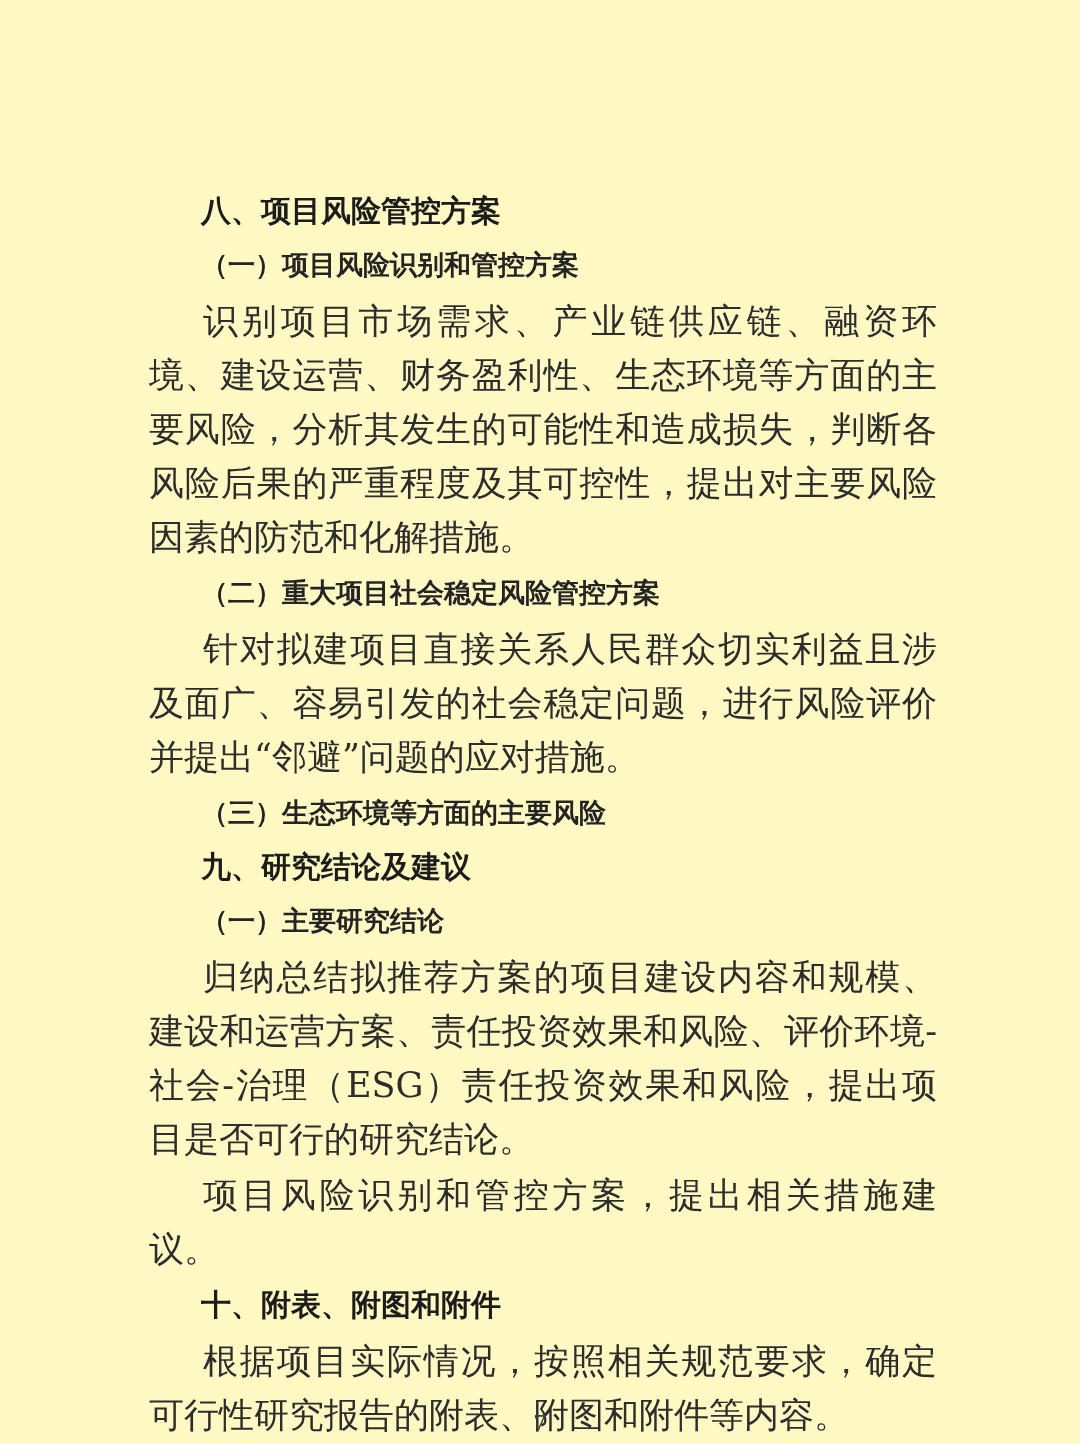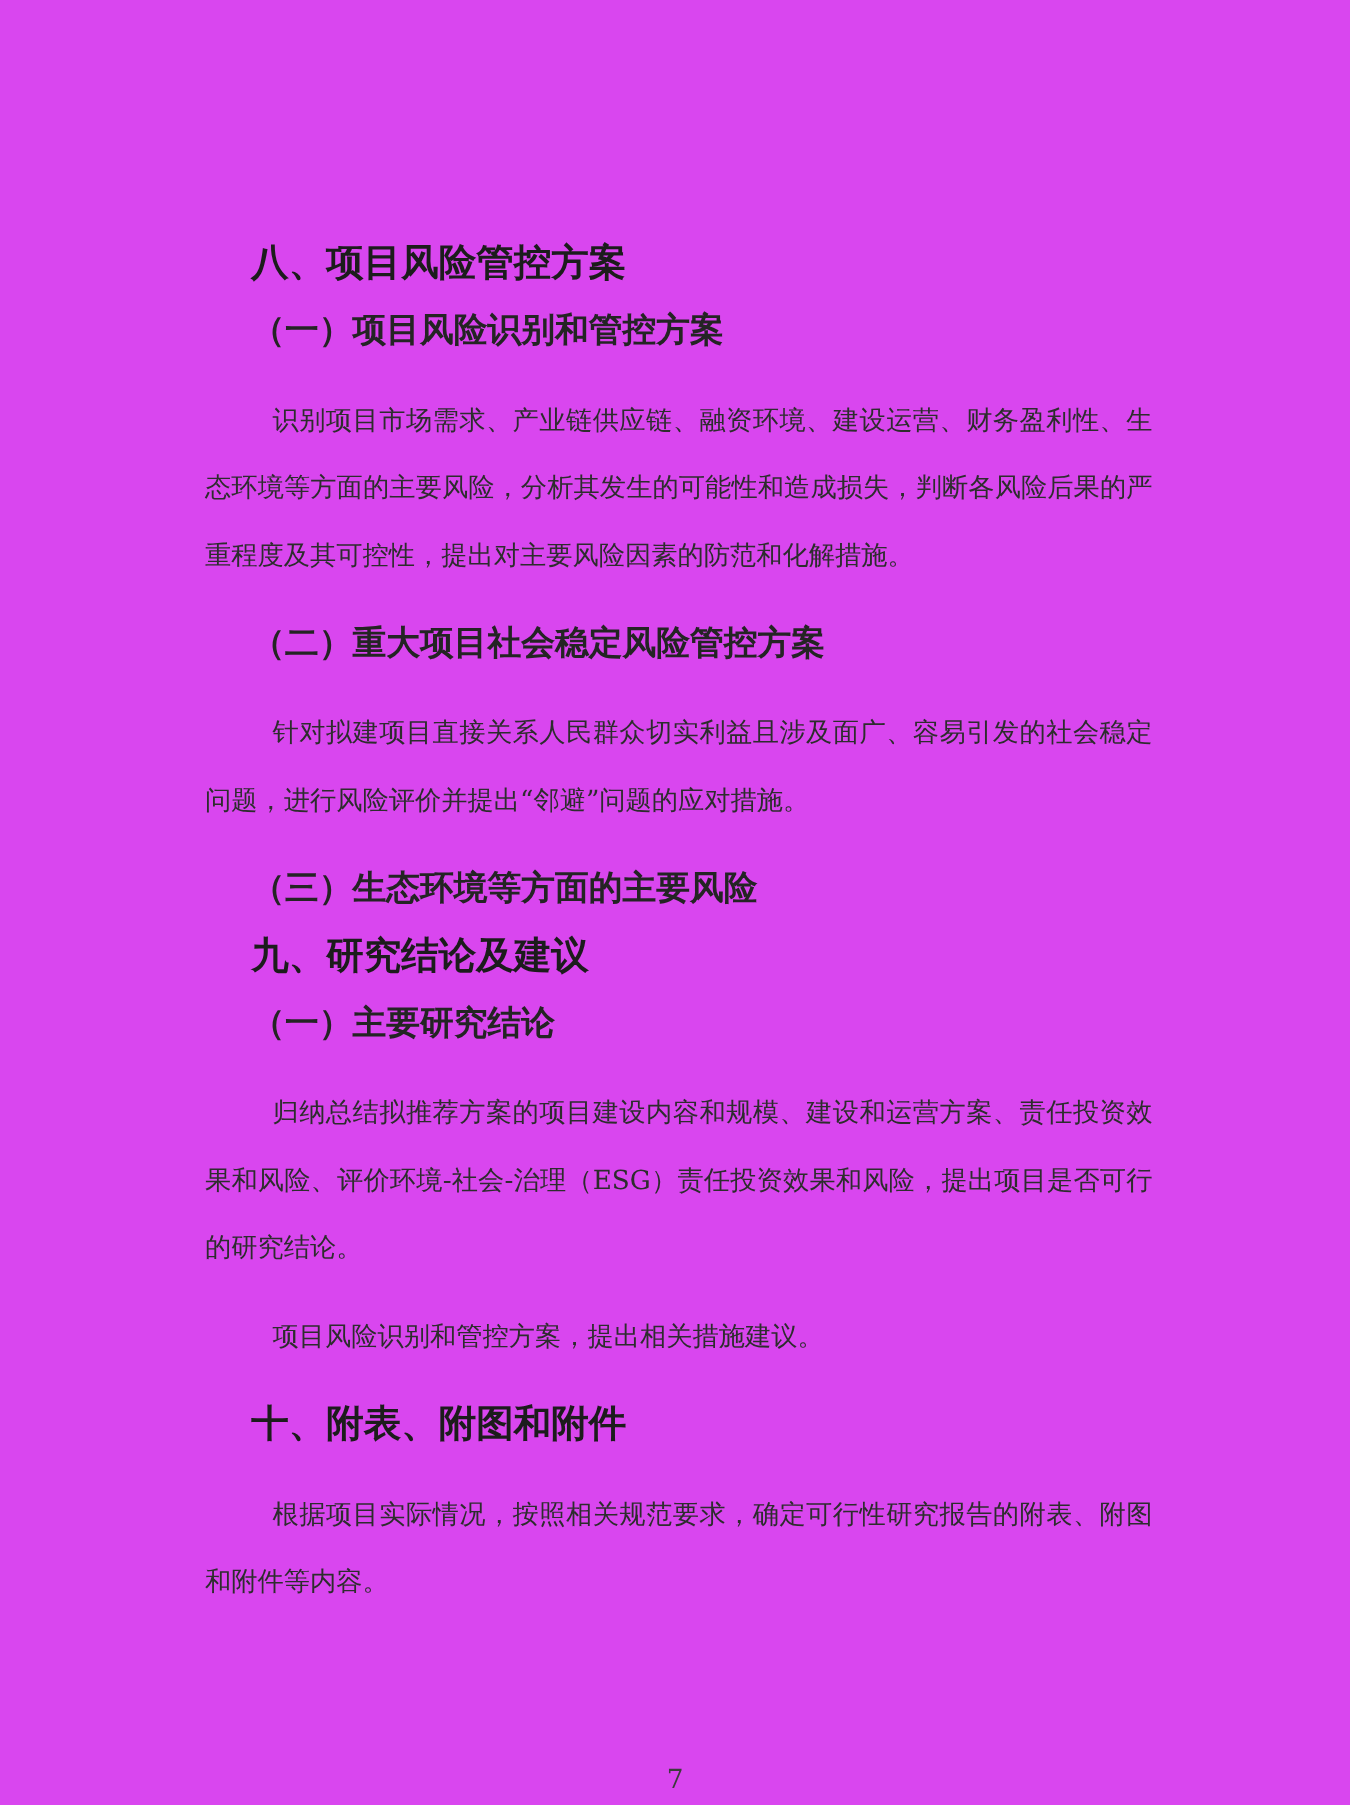--- a/index.html
+++ b/index.html
@@ -4,21 +4,21 @@
 <style>
   html, body {
     margin: 0;
     padding: 0;
     background: #ffffff;
   }
   .page {
     position: relative;
     width: 1080px;
     height: 1444px;
-    background: #d946ef;
+    background: #fef9c3;
     overflow: hidden;
     font-family: "DejaVu Serif", "Liberation Serif", serif;
     color: #2d2d2d;
   }
   .doc {
     position: absolute;
     left: 147px;
     top: 184px;
     width: 792px;
   }
@@ -34,23 +34,23 @@
   .doc h2 {
     font-family: "DejaVu Serif", "Liberation Serif", serif;
     font-weight: 700;
     font-size: 27px;
     line-height: 54px;
     color: #242424;
     margin: 0;
     text-indent: 54px;
   }
   .doc p {
-    font-size: 21px;
+    font-size: 35px;
     line-height: 54px;
-    margin: 17px;
+    margin: 2px;
     text-indent: 54px;
     text-align: justify;
     text-justify: inter-character;
     color: #2d2d2d;
   }
   .page-number {
     position: absolute;
     left: 0;
     right: 0;
     top: 1408px;

